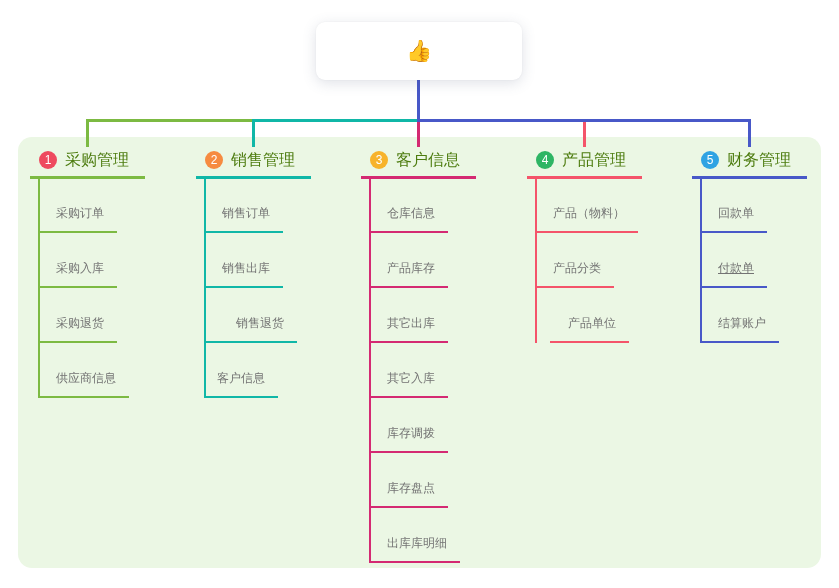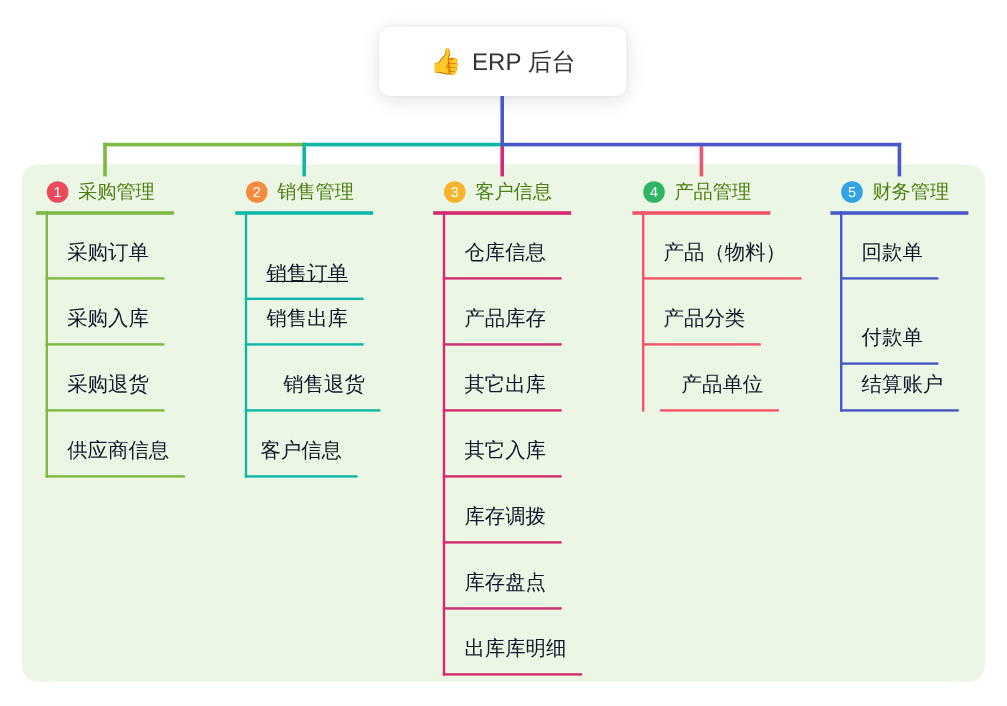--- a/index.html
+++ b/index.html
@@ -9,31 +9,30 @@
   #root-card{position:absolute;left:316px;top:22px;width:206px;height:58px;background:#ffffff;border-radius:9px;
     box-shadow:0 3px 14px rgba(80,90,120,.18),0 0 2px rgba(0,0,0,.05);
     display:flex;align-items:center;justify-content:center;gap:9px;font-size:20px;color:#333333;z-index:4;}
   #root-card .emoji{font-size:21px;color:#f0b63a;}
   .hline,.vline{position:absolute;z-index:2;}
   .branch-header{position:absolute;width:115px;height:35px;display:flex;align-items:center;gap:8px;
     padding-left:9px;z-index:3;background:transparent;}
   .badge{width:18px;height:18px;border-radius:50%;color:#ffffff;font-size:12px;line-height:18px;
     display:flex;align-items:center;justify-content:center;flex:0 0 18px;}
   .branch-label{font-size:16px;color:#4d7c0f;white-space:nowrap;}
-  .child-node{position:absolute;height:34px;display:flex;align-items:flex-start;
-    padding:0 13px 4px 18px;font-size:17px;color:#0f172a;white-space:nowrap;z-index:3;}
+  .child-node{position:absolute;height:34px;display:flex;align-items:center;
+    padding:0 13px 4px 18px;font-size:12px;color:#737373;white-space:nowrap;z-index:3;}
 </style>
 </head>
 <body>
 
 <div id="stage">
   <div id="panel" style="background: rgb(235, 247, 228);"></div>
   <div id="root-card">
     <span class="emoji">👍</span>
-    <span>ERP 后台</span>
   </div>
   <div id="connectors">
       <div class="vline" style="left: 417px; top: 80px; width: 3px; height: 42px; background: rgb(72, 88, 200);"></div>
       <div class="vline" style="left: 86px; top: 119px; width: 3px; height: 28px; background: rgb(124, 186, 66);"></div>
       <div class="vline" style="left: 252px; top: 119px; width: 3px; height: 28px; background: rgb(16, 183, 167);"></div>
       <div class="vline" style="left: 417px; top: 119px; width: 3px; height: 28px; background: rgb(212, 42, 114);"></div>
       <div class="vline" style="left: 583px; top: 119px; width: 3px; height: 28px; background: rgb(244, 84, 106);"></div>
       <div class="vline" style="left: 748px; top: 119px; width: 3px; height: 28px; background: rgb(72, 88, 200);"></div>
       <div class="hline" style="left: 86px; top: 119px; width: 169px; height: 3px; background: rgb(124, 186, 66);"></div>
       <div class="hline" style="left: 252px; top: 119px; width: 168px; height: 3px; background: rgb(16, 183, 167);"></div>
@@ -58,21 +57,21 @@
       <div class="child-node" style="left: 38px; top: 309px; border-bottom: 2px solid rgb(124, 186, 66);">
         <span>采购退货</span>
       </div>
       <div class="child-node" style="left: 38px; top: 364px; border-bottom: 2px solid rgb(124, 186, 66);">
         <span>供应商信息</span>
       </div>
       <div class="branch-header" style="left: 196px; top: 144px; border-bottom: 3px solid rgb(16, 183, 167);">
     <span class="badge" style="background: rgb(246, 139, 64);">2</span>
     <span class="branch-label">销售管理</span>
   </div>
-      <div class="child-node" style="left: 204px; top: 216px; border-bottom: 2px solid rgb(16, 183, 167); text-decoration: underline;">
+      <div class="child-node" style="left: 204px; top: 199px; border-bottom: 2px solid rgb(16, 183, 167);">
         <span>销售订单</span>
       </div>
       <div class="child-node" style="left: 204px; top: 254px; border-bottom: 2px solid rgb(16, 183, 167);">
         <span>销售出库</span>
       </div>
       <div class="child-node" style="left: 204px; top: 309px; border-bottom: 2px solid rgb(16, 183, 167); padding-left: 32px;">
         <span>销售退货</span>
       </div>
       <div class="child-node" style="left: 204px; top: 364px; border-bottom: 2px solid rgb(16, 183, 167); padding-left: 13px;">
         <span>客户信息</span>
@@ -115,20 +114,20 @@
       <div class="child-node" style="left: 535px; top: 309px; border-bottom: 2px solid rgb(244, 84, 106); margin-left: 15px;">
         <span>产品单位</span>
       </div>
       <div class="branch-header" style="left: 692px; top: 144px; border-bottom: 3px solid rgb(72, 88, 200);">
     <span class="badge" style="background: rgb(47, 163, 227);">5</span>
     <span class="branch-label">财务管理</span>
   </div>
       <div class="child-node" style="left: 700px; top: 199px; border-bottom: 2px solid rgb(72, 88, 200);">
         <span>回款单</span>
       </div>
-      <div class="child-node" style="left: 700px; top: 270px; border-bottom: 2px solid rgb(72, 88, 200);">
+      <div class="child-node" style="left: 700px; top: 254px; border-bottom: 2px solid rgb(72, 88, 200); text-decoration: underline;">
         <span>付款单</span>
       </div>
       <div class="child-node" style="left: 700px; top: 309px; border-bottom: 2px solid rgb(72, 88, 200);">
         <span>结算账户</span>
       </div>
     </div>
 </div>
 
 </body></html>

